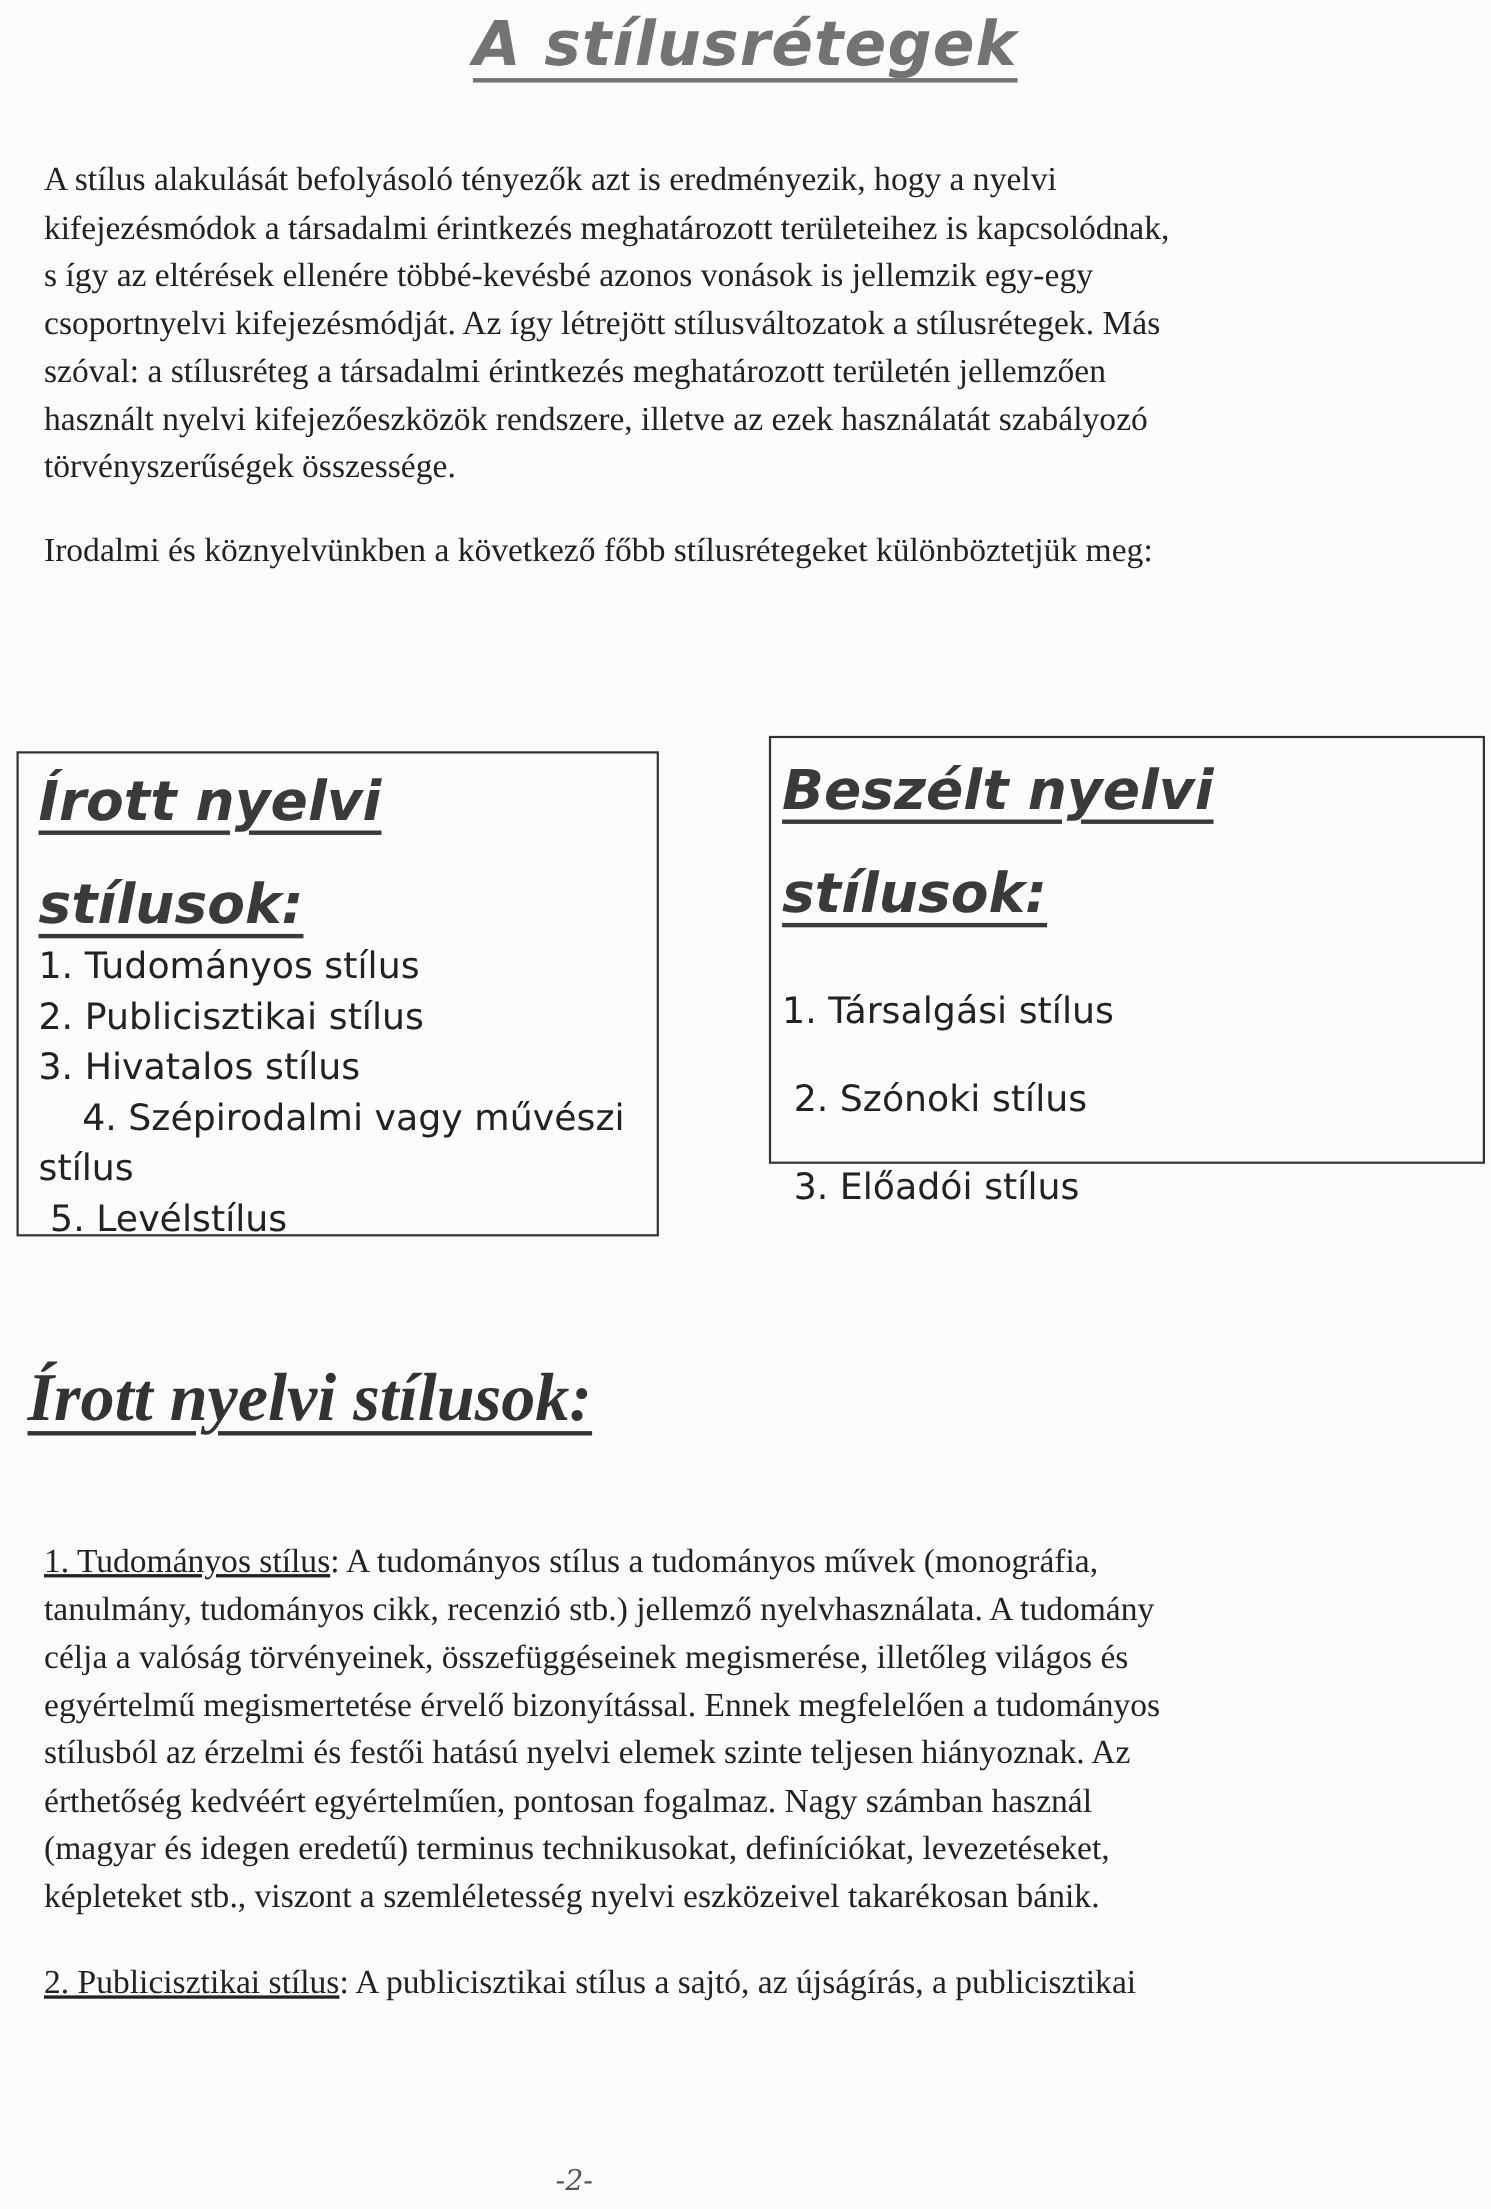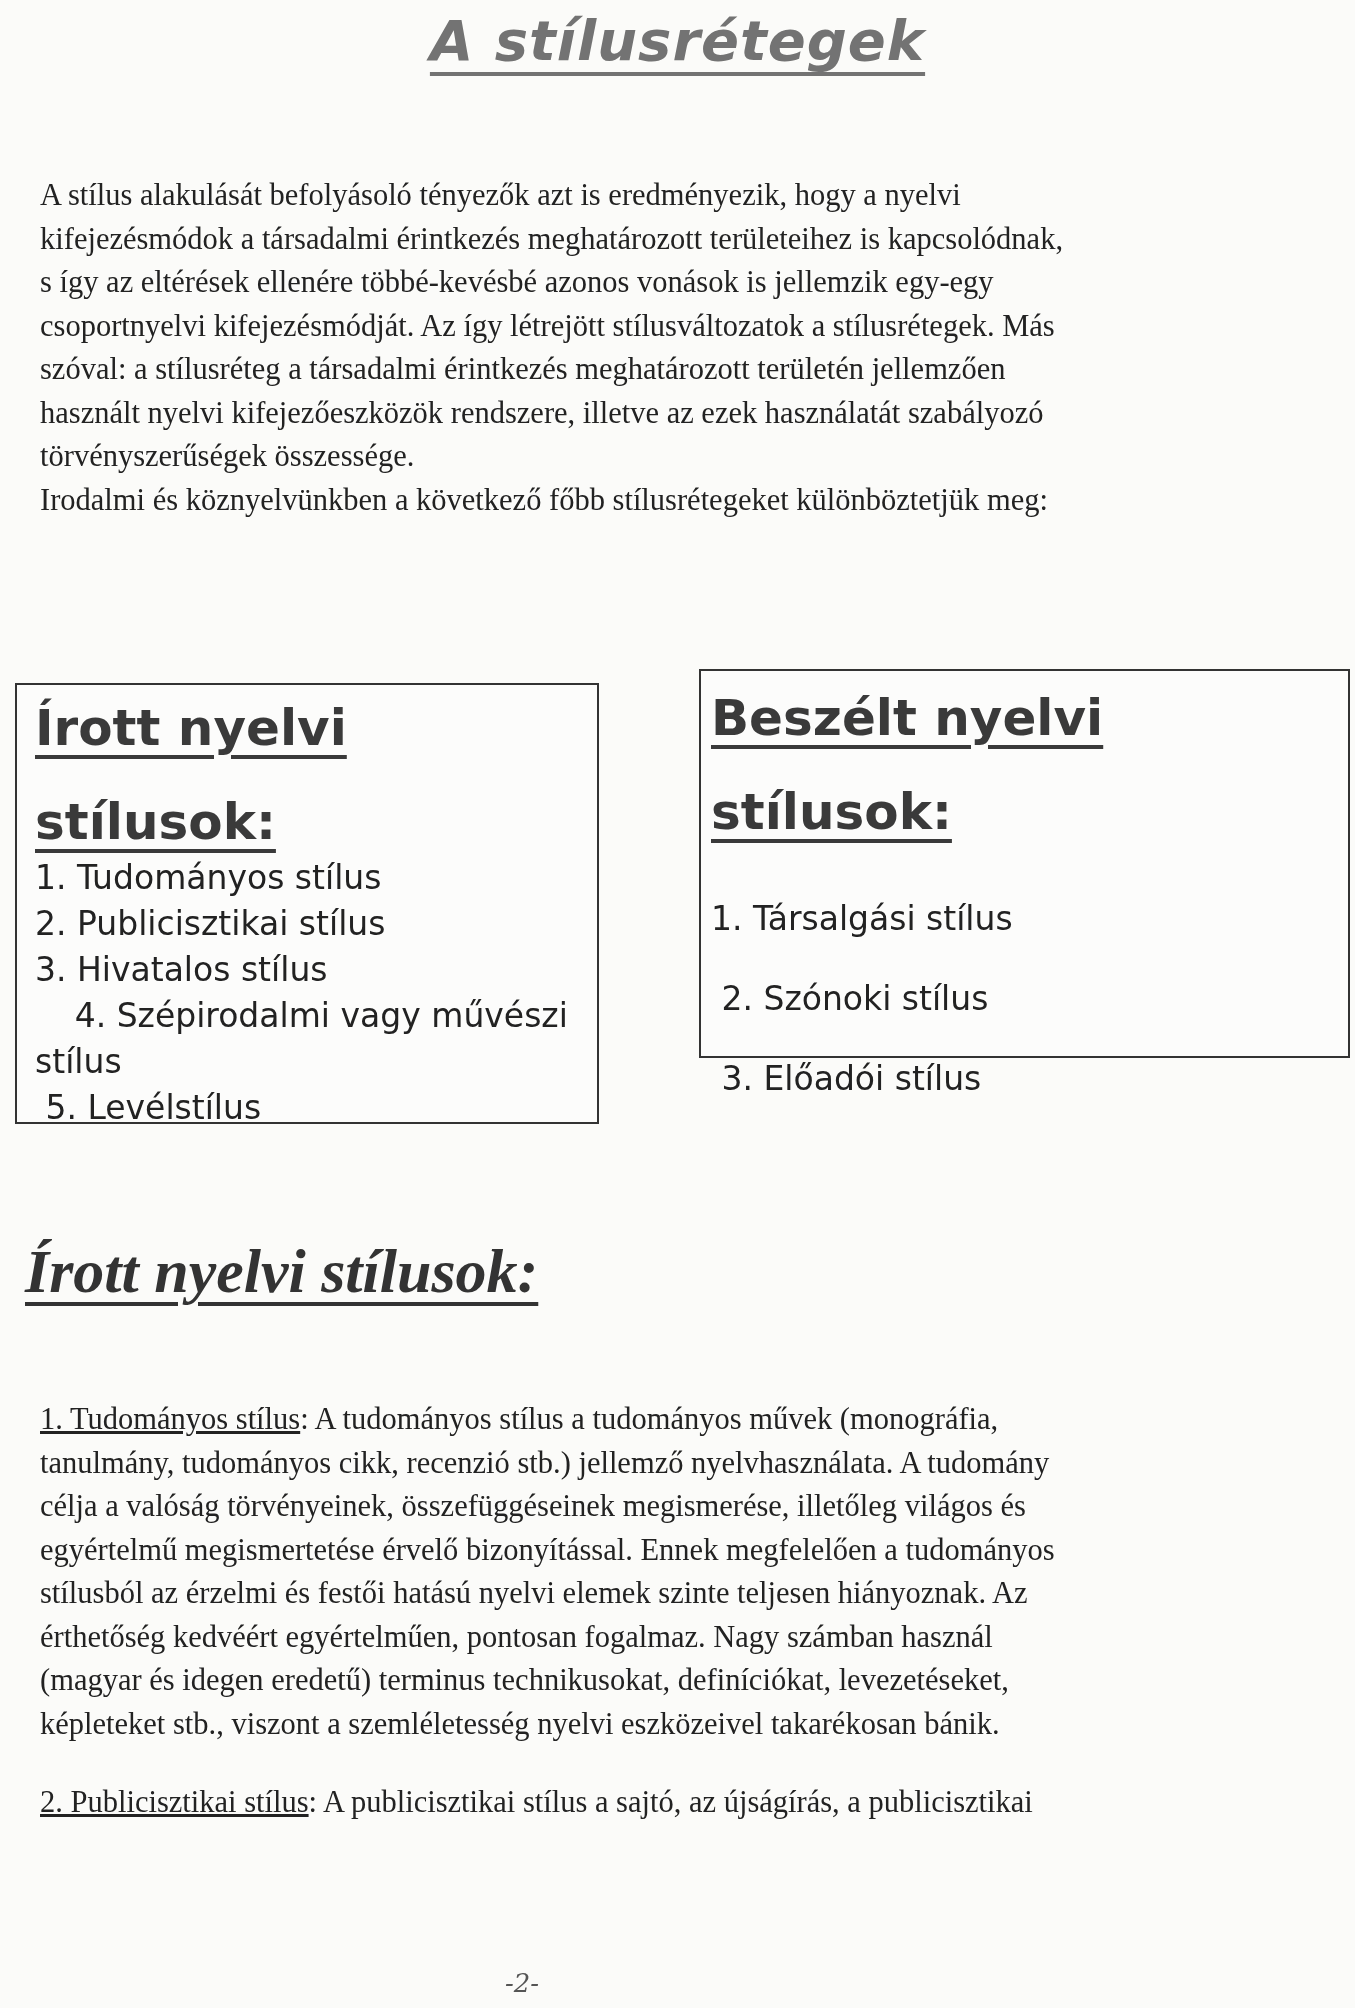--- a/index.html
+++ b/index.html
@@ -16,21 +16,21 @@
   }
   .title span { text-decoration: underline; text-decoration-thickness: 4px; text-underline-offset: 12px; }
   .para {
     left: 40px; width: 1290px; font-size: 30.5px; line-height: 43.5px; color: #222;
   }
   .box {
     border: 2px solid #333; background: #fcfcfb;
     font-family: "DejaVu Sans", sans-serif;
   }
   .box-head {
-    font-weight: bold; font-size: 50px; color: #3a3a3a;
+    font-weight: bold; font-style: italic; font-size: 50px; color: #3a3a3a;
     line-height: 94px; margin: 0;
   }
   .box-head span { text-decoration: underline; text-decoration-thickness: 4px; text-underline-offset: 10px; }
   .box-list { list-style: none; margin: 0; padding: 0; font-size: 33px; color: #222; }
   .left-box { left: 15px; top: 683px; width: 584px; height: 441px; padding-left: 18px; box-sizing: border-box; }
   .left-box .box-list li { line-height: 46px; }
   .right-box { left: 699px; top: 669px; width: 651px; height: 389px; padding-left: 10px; box-sizing: border-box; }
   .right-box .box-list { margin-top: 20px; }
   .right-box .box-list li { line-height: 80px; }
   .section-head {
@@ -44,21 +44,21 @@
     font-size: 26px; color: #555;
   }
 </style>
 </head>
 <body>
 
 <div class="abs title">
   <span>A stílusrétegek</span>
 </div>
 
-<div class="abs para" style="top:142px;margin-top:32px;">
+<div class="abs para" style="top:142px;">
   <div>A stílus alakulását befolyásoló tényezők azt is eredményezik, hogy a nyelvi</div>
   <div>kifejezésmódok a társadalmi érintkezés meghatározott területeihez is kapcsolódnak,</div>
   <div>s így az eltérések ellenére többé-kevésbé azonos vonások is jellemzik egy-egy</div>
   <div>csoportnyelvi kifejezésmódját. Az így létrejött stílusváltozatok a stílusrétegek. Más</div>
   <div>szóval: a stílusréteg a társadalmi érintkezés meghatározott területén jellemzően</div>
   <div>használt nyelvi kifejezőeszközök rendszere, illetve az ezek használatát szabályozó</div>
   <div>törvényszerűségek összessége.</div>
 </div>
 
 <div class="abs para" style="top:479px;">Irodalmi és köznyelvünkben a következő főbb stílusrétegeket különböztetjük meg:</div>

